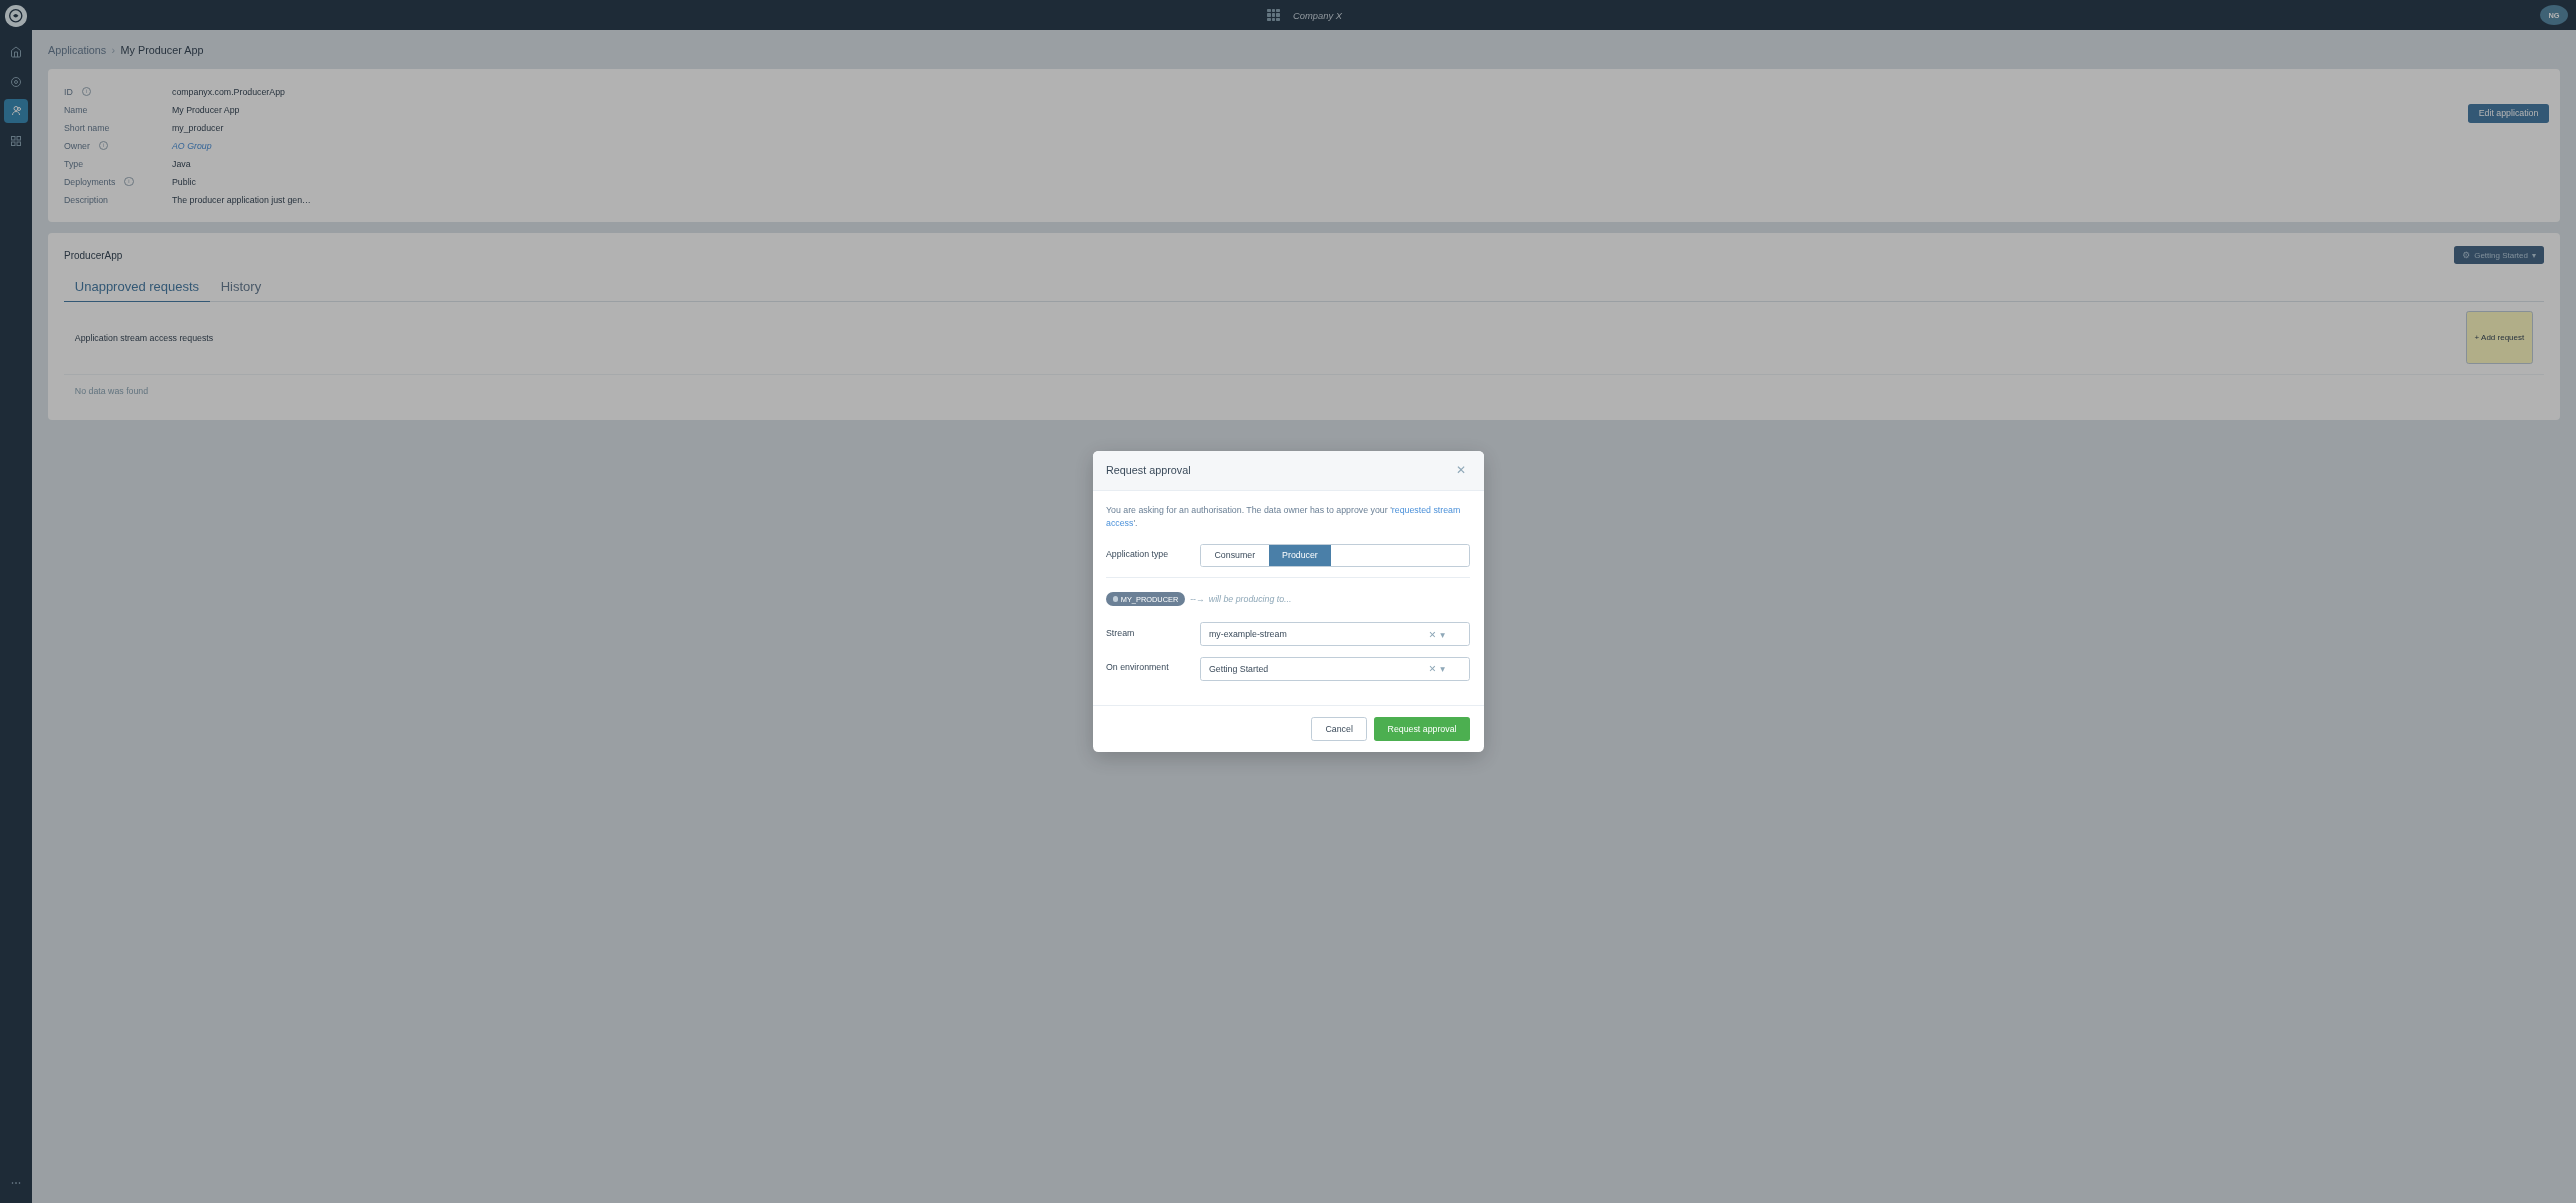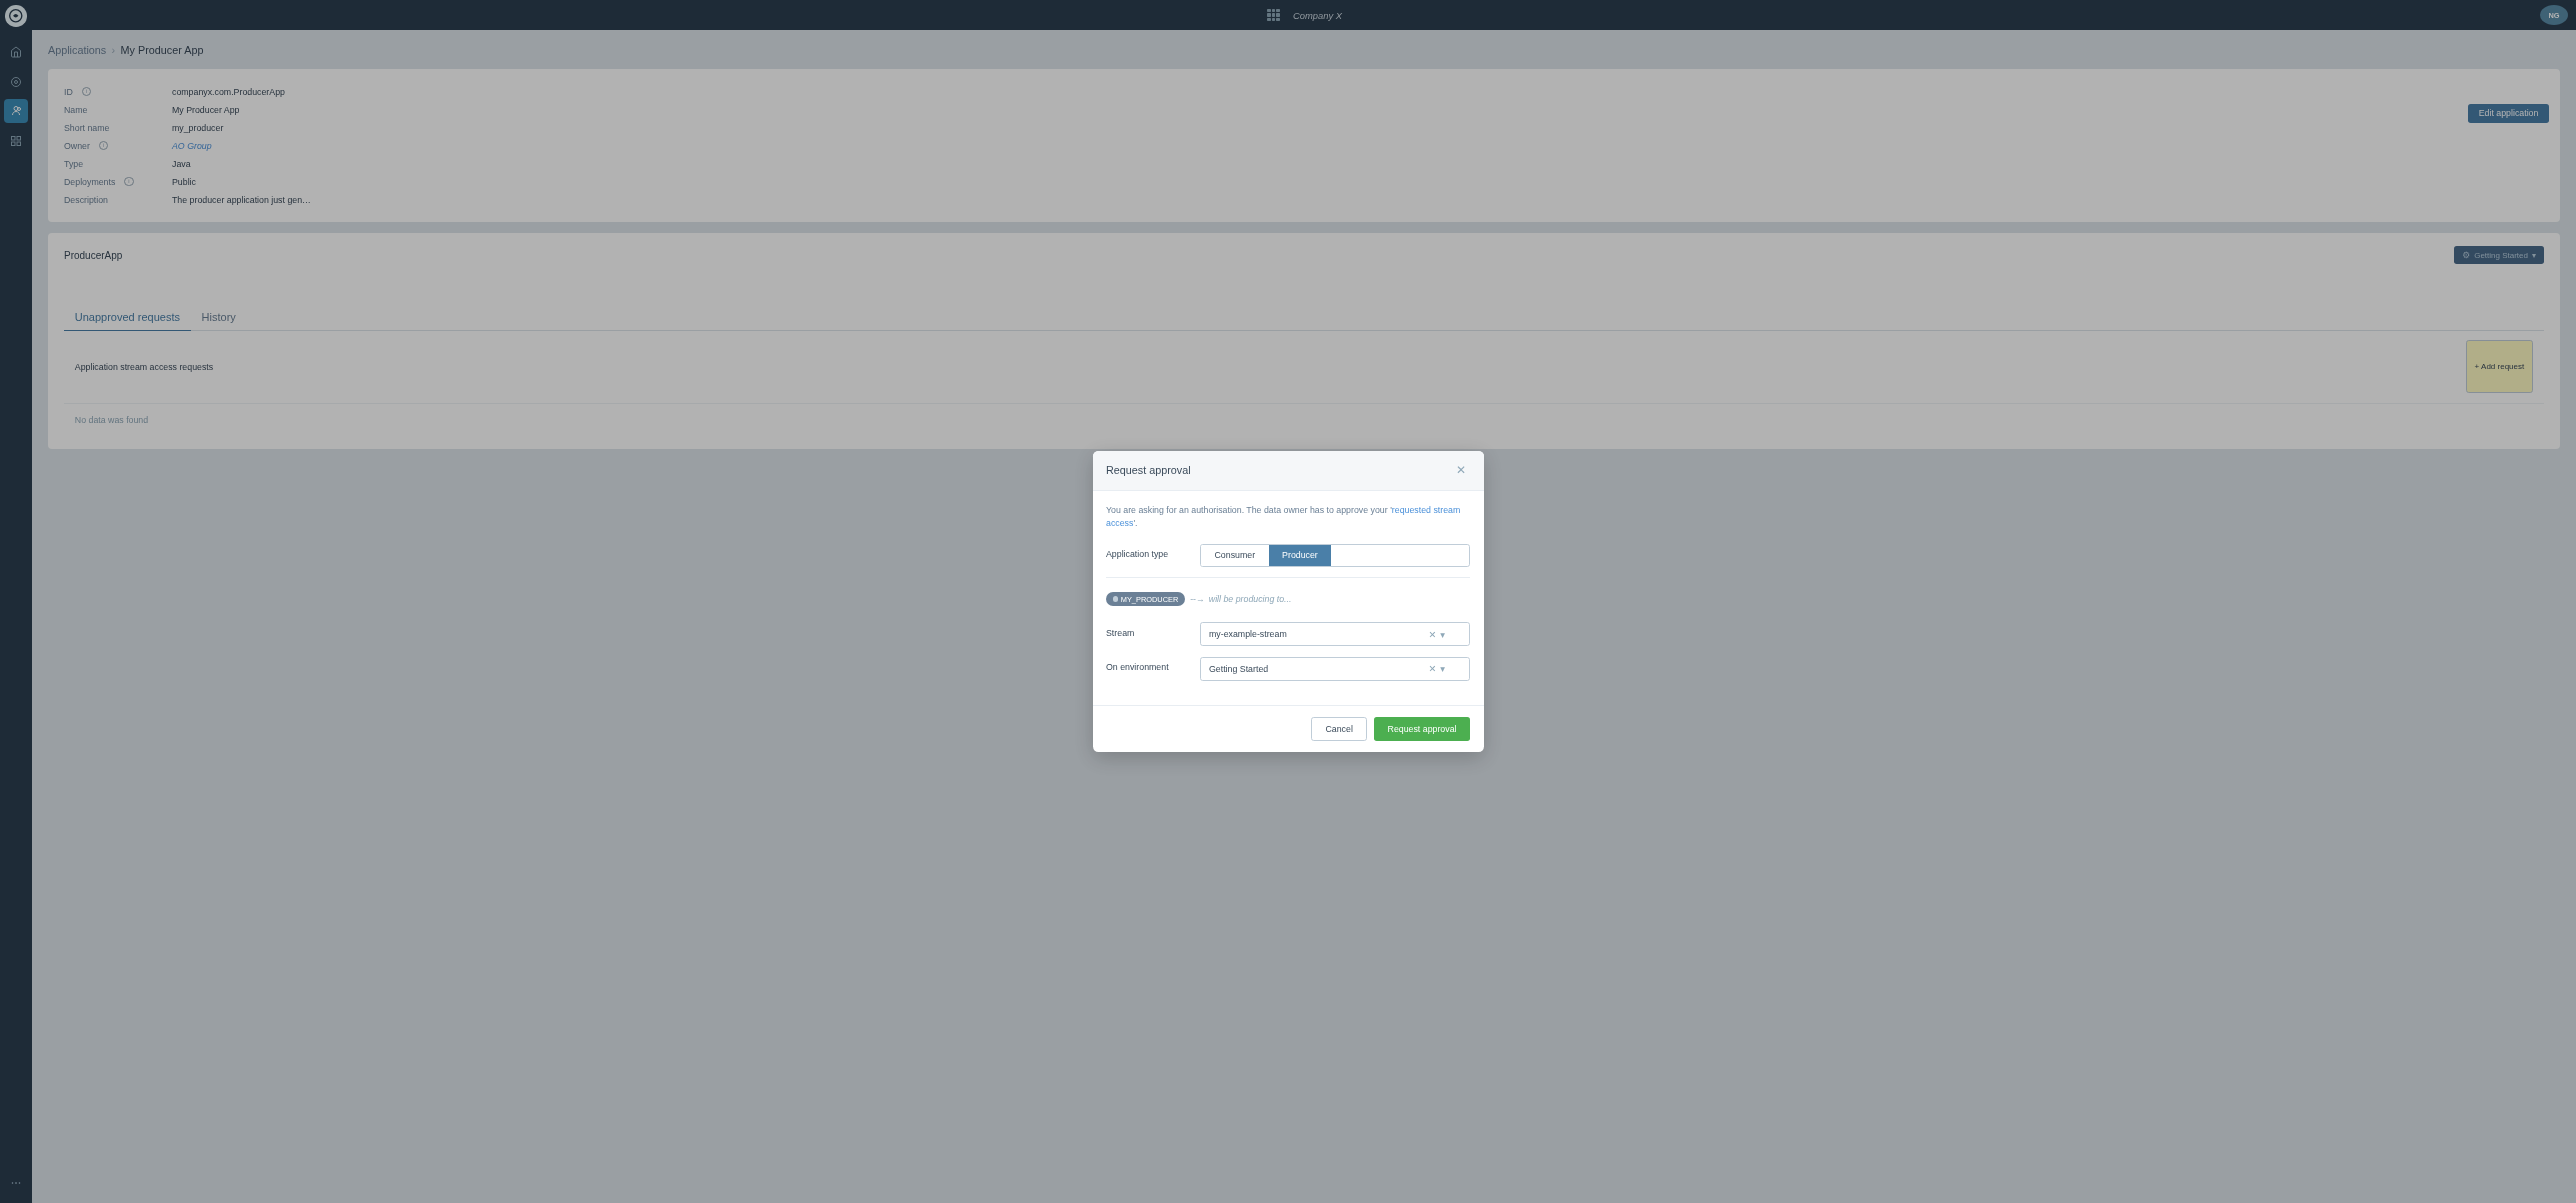--- a/index.html
+++ b/index.html
@@ -88,22 +88,22 @@
     
     .section-header {
       display: flex; align-items: center; justify-content: space-between;
       margin-bottom: 8px;
     }
     .section-title { font-size: 10px; color: #3a4a5a; font-weight: 500; }
 
     
     .tabs { display: flex; gap: 0; margin-bottom: 0; border-bottom: 0.7px solid #dde4ea; }
     .tab {
-      padding: 6.7px 10.8px; font-size: 11px; color: #6b8096; cursor: pointer;
-      border-bottom: 1.3px solid transparent; margin-bottom: -0.7px; margin-top: 32px;
+      padding: 6.7px 10.8px; font-size: 13px; color: #6b8096; cursor: pointer;
+      border-bottom: 1.3px solid transparent; margin-bottom: -0.7px;
     }
     .tab.active { color: #4a7fa8; border-bottom-color: #4a7fa8; }
 
     
     .requests-card {
       background: white; border-radius: 4px; margin-top: 0;
     }
     .requests-header {
       display: flex; align-items: center; justify-content: space-between;
       padding: 9.4px 10.8px; border-bottom: 0.7px solid #eef2f5;

